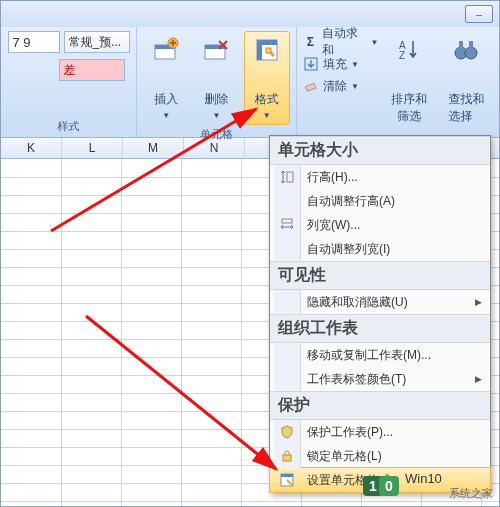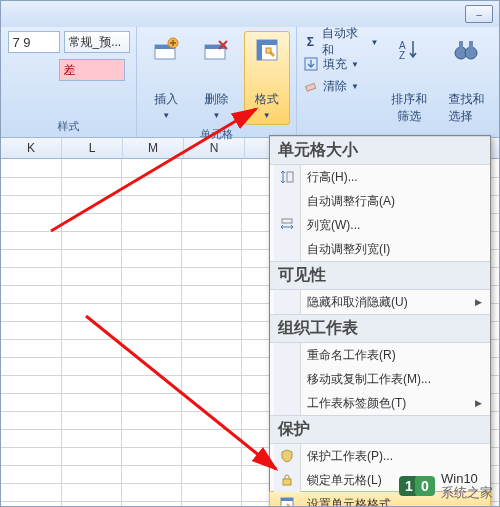--- a/index.html
+++ b/index.html
@@ -43,21 +43,21 @@
   .dd-arrow{font-size:9px;color:#555;}
   
   .arrow{position:absolute;pointer-events:none;}
   
   .wm{position:absolute;right:6px;bottom:6px;display:flex;align-items:center;gap:6px;}
   .wm-logo{display:flex;}
   .wm-sq{width:20px;height:20px;border-radius:4px;display:flex;align-items:center;justify-content:center;color:#fff;font-weight:bold;font-size:14px;}
   .wm-sq.a{background:#2b6e3f;}
   .wm-sq.b{background:#3f9d57;margin-left:-4px;}
   .wm-text{font-size:13px;line-height:14px;color:#333;}
-  .wm-text .sub{font-size:13px;color:#666;}
+  .wm-text .sub{font-size:11px;color:#666;margin-left:44px;}
 </style>
 </head>
 <body>
 
 <div class="viewport">
 
   <div class="titlebar">
     <div class="winbtn">–</div>
   </div>
 
@@ -257,24 +257,20 @@
     <div class="dd-section-hdr">可见性</div>
     <div class="dd-item">
       <div class="dd-gutter"></div>
       <span class="dd-text">隐藏和取消隐藏(U)</span>
       <span class="dd-arrow">▶</span>
     </div>
 
     <div class="dd-section-hdr">组织工作表</div>
     <div class="dd-item">
       <div class="dd-gutter"></div>
-      <span class="dd-text">重命名工作表(R)</span>
-    </div>
-    <div class="dd-item">
-      <div class="dd-gutter"></div>
       <span class="dd-text">移动或复制工作表(M)...</span>
     </div>
     <div class="dd-item">
       <div class="dd-gutter"></div>
       <span class="dd-text">工作表标签颜色(T)</span>
       <span class="dd-arrow">▶</span>
     </div>
 
     <div class="dd-section-hdr">保护</div>
     <div class="dd-item">

